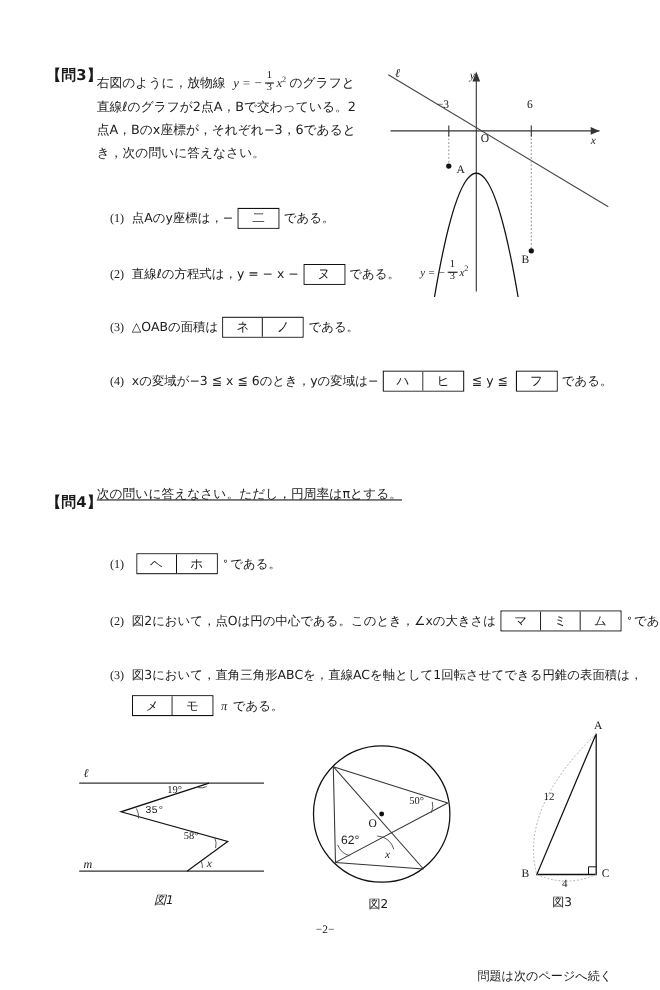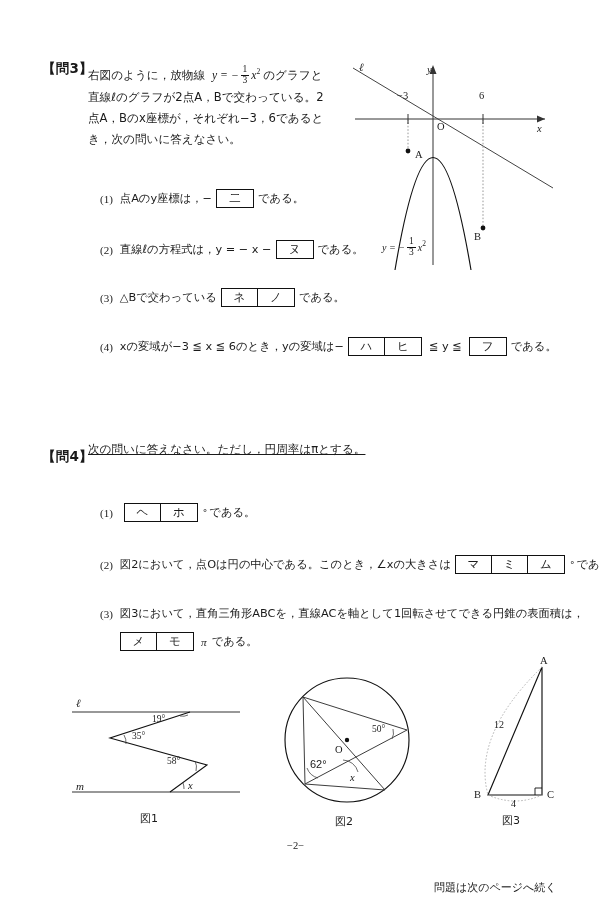--- a/index.html
+++ b/index.html
@@ -123,21 +123,21 @@
     <span class="num">(2)</span>
     <span>直線ℓの方程式は，y = − x −</span>
     <span class="boxrow">
       <span class="cell">ヌ</span>
     </span>
     <span>である。</span>
   </div>
 
   <div class="subq" style="left:100px;top:288px;">
     <span class="num">(3)</span>
-    <span>△Bで交わっている</span>
+    <span>△OABの面積は</span>
     <span class="boxrow">
       <span class="cell">ネ</span>
       <span class="cell">ノ</span>
     </span>
     <span>である。</span>
   </div>
 
   <div class="subq" style="left:100px;top:337px;">
     <span class="num">(4)</span>
     <span>xの変域が−3 ≦ x ≦ 6のとき，yの変域は−</span>
@@ -240,24 +240,24 @@
       <polyline points="128,22 48,48 145,75 108,102" fill="none" stroke="#111" stroke-width="1.1"></polyline>
 
       <path d="M 118,26 A 12,12 0 0 0 126,25" fill="none" stroke="#444" stroke-width="0.8"></path>
       <path d="M 62,45 A 15,15 0 0 1 64,54" fill="none" stroke="#444" stroke-width="0.8"></path>
       <path d="M 133,71 A 14,14 0 0 1 134,81" fill="none" stroke="#444" stroke-width="0.8"></path>
       <path d="M 122,99 A 15,15 0 0 0 121,93" fill="none" stroke="#444" stroke-width="0.8"></path>
     </svg>
     <div class="abs mi" style="left:14px;top:7px;font-size:11px;">ℓ</div>
     <div class="abs mi" style="left:14px;top:90px;font-size:11px;">m</div>
     <div class="abs" style="left:90px;top:24px;font-size:9.5px;font-family:'Liberation Serif',serif;">19°</div>
-    <div class="abs" style="left:70px;top:41px;font-size:9.5px;font-family:Liberation Serif, serif;">35°</div>
+    <div class="abs" style="left:70px;top:41px;font-size:9.5px;font-family:Liberation Mono, monospace;">35°</div>
     <div class="abs" style="left:105px;top:66px;font-size:9.5px;font-family:'Liberation Serif',serif;">58°</div>
     <div class="abs mi" style="left:126px;top:90px;font-size:10.5px;">x</div>
-    <div class="figcap" style="left:78px;top:121px;">図1</div>
+    <div class="figcap" style="left:78px;top:121px;font-style:italic;">図1</div>
   </div>
 
   <div class="abs" style="left:285px;top:672px;width:155px;height:145px;">
     <svg width="155" height="145" viewBox="0 0 155 145">
       <circle cx="62" cy="68" r="62" fill="none" stroke="#111" stroke-width="1.15"></circle>
 
       <line x1="18" y1="25" x2="122" y2="58" stroke="#333" stroke-width="0.95"></line>
       <line x1="18" y1="25" x2="20" y2="112" stroke="#333" stroke-width="0.95"></line>
       <line x1="18" y1="25" x2="100" y2="118" stroke="#333" stroke-width="0.95"></line>
       <line x1="20" y1="112" x2="122" y2="58" stroke="#333" stroke-width="0.95"></line>

